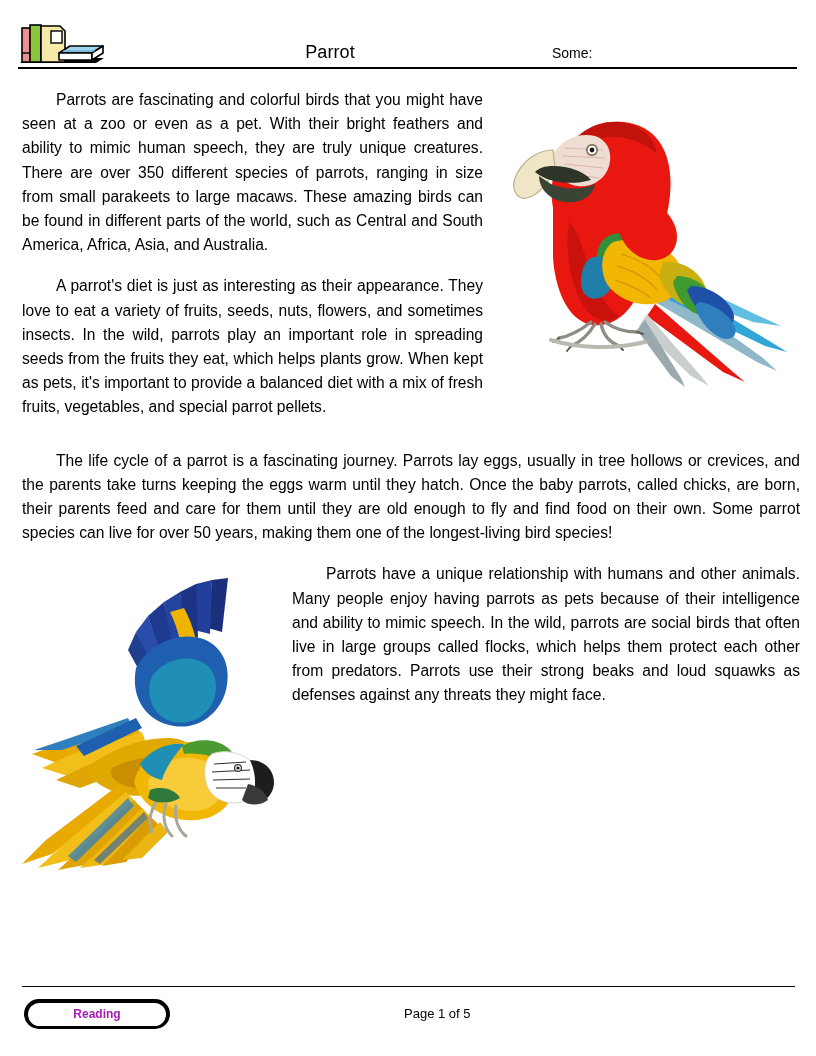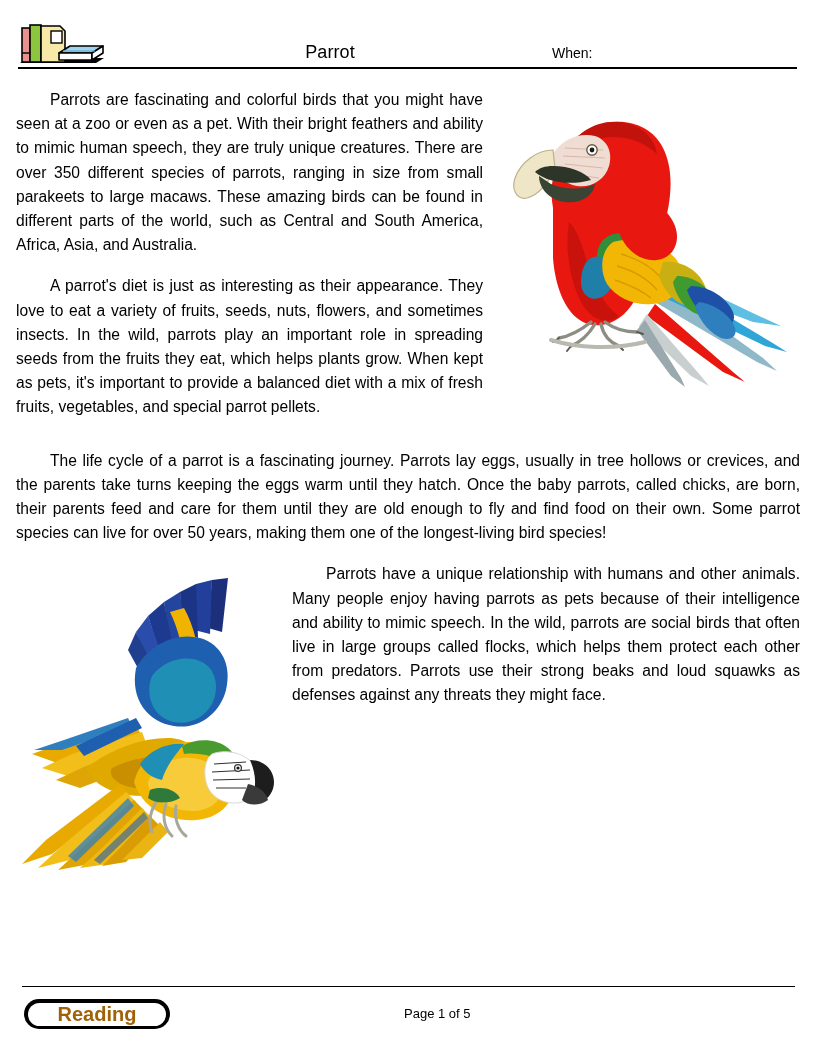--- a/index.html
+++ b/index.html
@@ -62,21 +62,21 @@
     position: absolute;
     left: 16px;
     top: 88px;
     width: 784px;
     font-size: 15.6px;
     line-height: 24.2px;
     text-align: justify;
     text-justify: inter-word;
   }
   #article p {
-    margin: 0 0 17px 0;
+    margin: 0 0 17px 6px;
     text-indent: 34px;
   }
   #article p:last-child { margin-bottom: 0; }
 
   .float-right {
     float: right;
     width: 305px;
     height: 300px;
     margin: 2px 0 4px 12px;
     shape-outside: margin-box;
@@ -122,23 +122,23 @@
   #subject-pill-inner {
     width: 138px;
     height: 23px;
     background: #ffffff;
     border-radius: 13px;
     display: flex;
     align-items: center;
     justify-content: center;
   }
   #subject-label {
-    font-size: 20px;
+    font-size: 12px;
     font-weight: bold;
-    color: #a16207;
+    color: #a21caf;
     line-height: 16px;
   }
   #footer-site {
     position: absolute;
     left: 174px;
     top: 20px;
     font-size: 14.5px;
     line-height: 18px;
   }
   #footer-page {
@@ -168,21 +168,21 @@
       <rect x="33" y="9" width="11" height="12" fill="#ffffff" stroke="#000000" stroke-width="1.4"></rect>
 
       <path d="M41 31 L74 31 L85 24 L52 24 Z" fill="#9fd4ef" stroke="#000000" stroke-width="1.6" stroke-linejoin="round"></path>
       <path d="M41 31 L41 38 L74 38 L74 31 Z" fill="#ffffff" stroke="#000000" stroke-width="1.6" stroke-linejoin="round"></path>
       <path d="M74 38 L85 31 L85 24 L74 31 Z" fill="#ffffff" stroke="#000000" stroke-width="1.6" stroke-linejoin="round"></path>
       <line x1="45" y1="29" x2="77" y2="29" stroke="#6aa9cc" stroke-width="1.2"></line>
     </svg>
   </div>
 
   <div id="header-title">Parrot</div>
-  <div id="header-name-label">When:</div>
+  <div id="header-name-label">Some:</div>
   <div id="header-rule"></div>
 </div>
 
 <div id="article">
 
   <div class="float-right">
     <svg viewBox="0 0 305 300" width="305" height="300">
 
       <path d="M168 196 L268 268 L282 281 L262 272 L160 212 Z" fill="#8fb8c9"></path>
       <path d="M172 190 L276 252 L292 262 L270 256 L166 206 Z" fill="#2fa5d8"></path>

